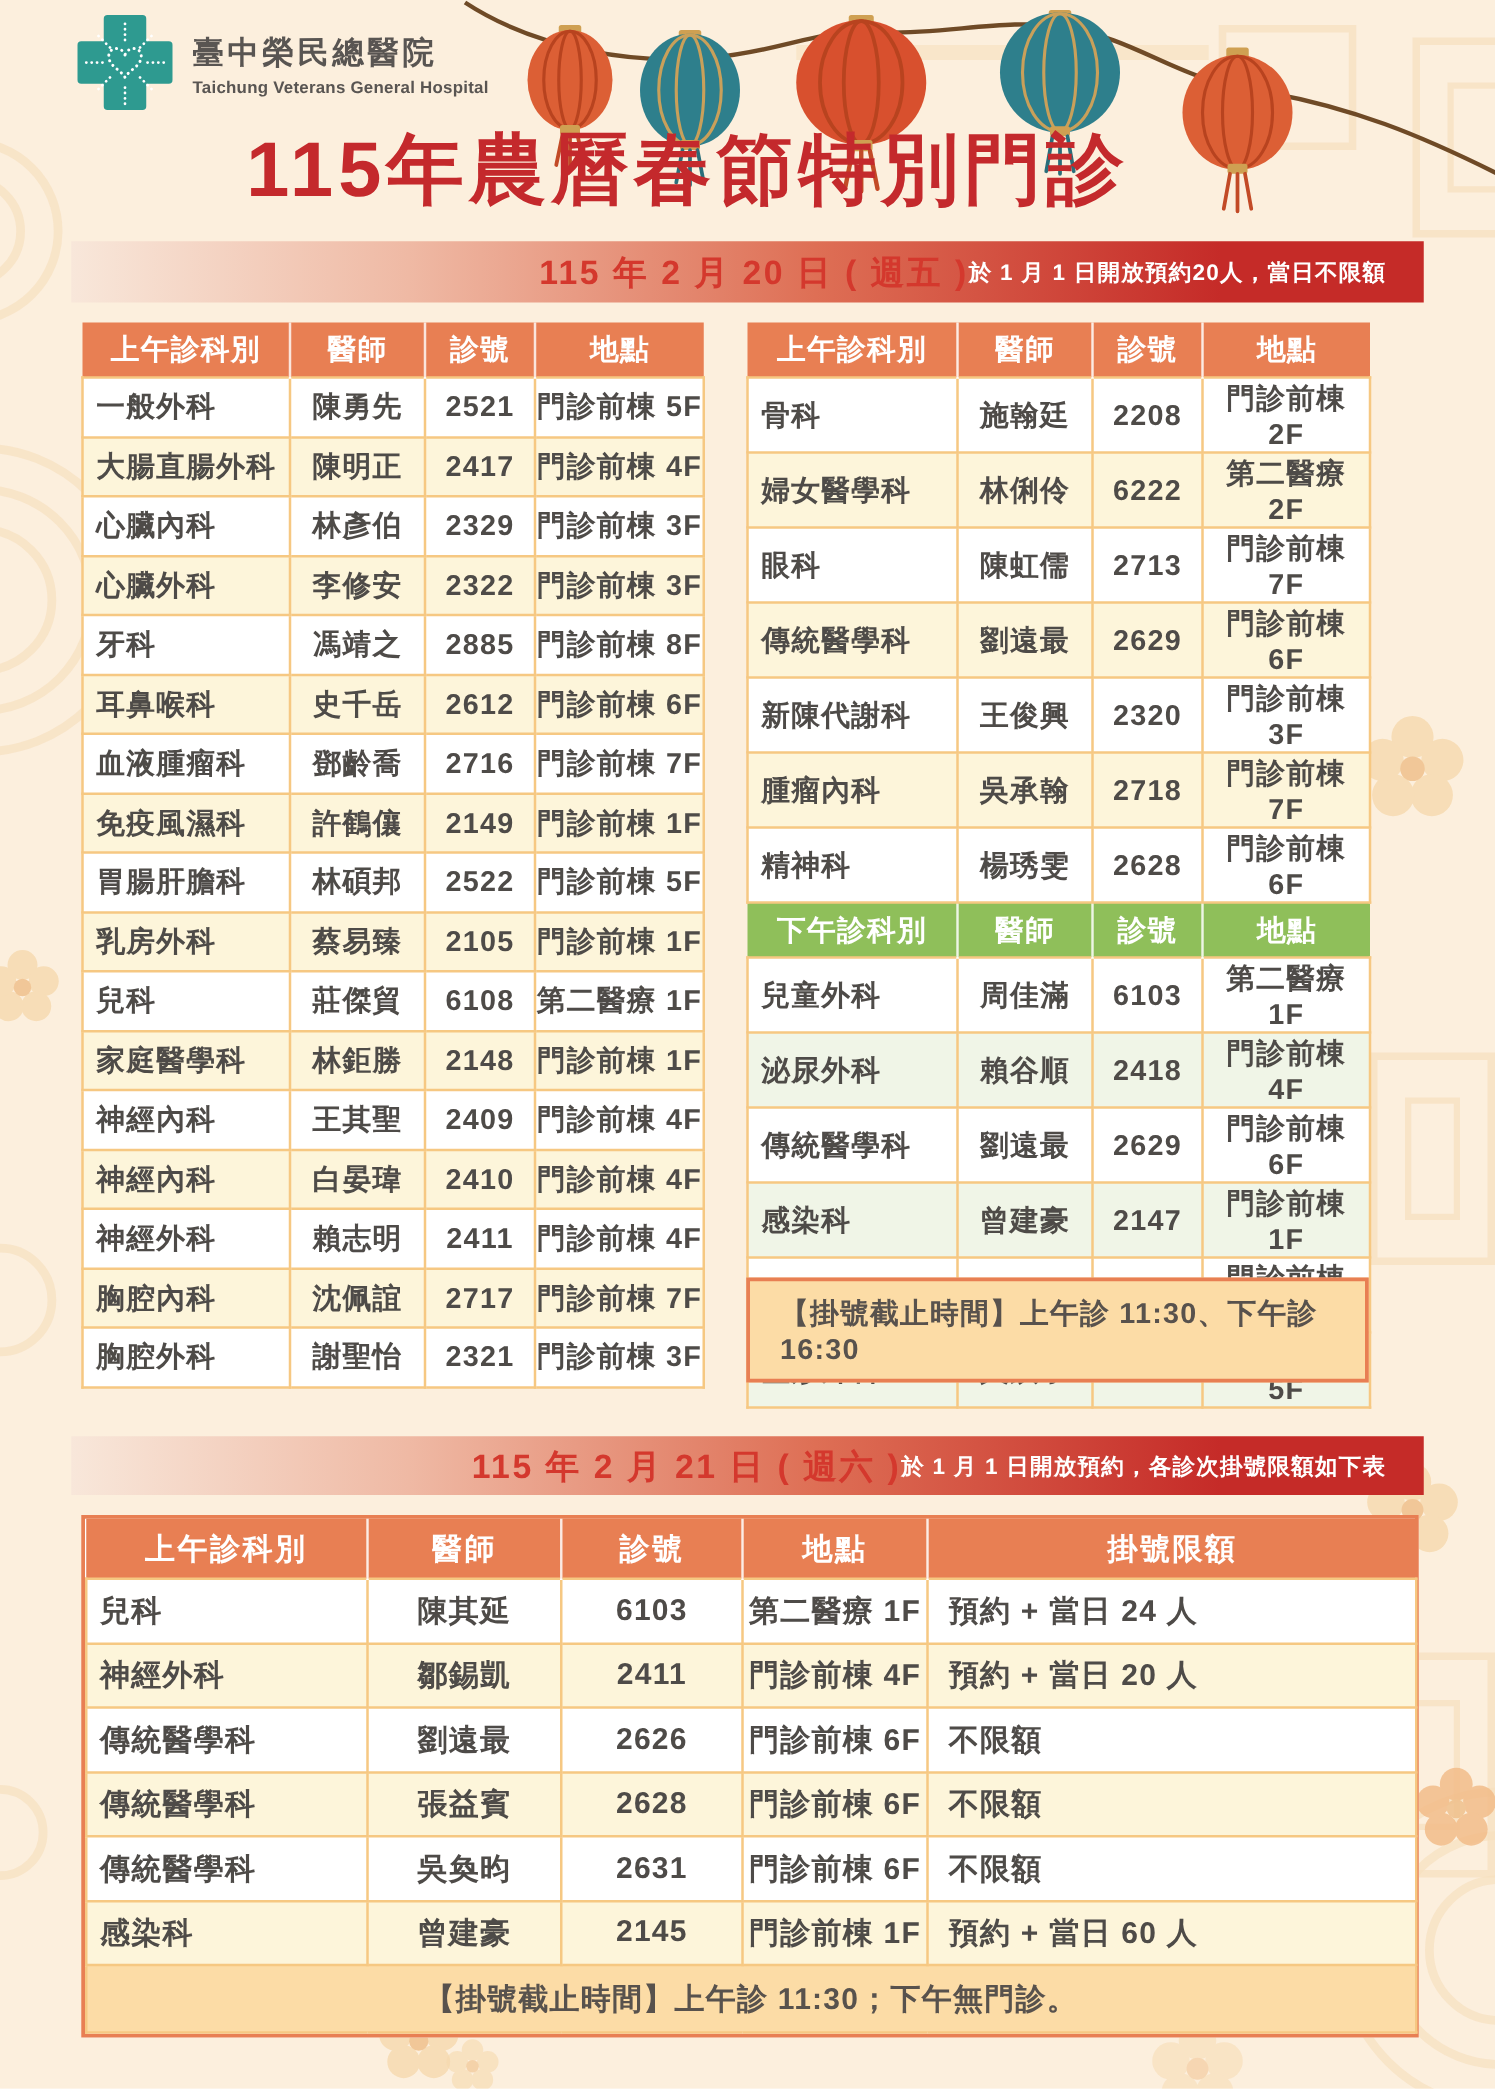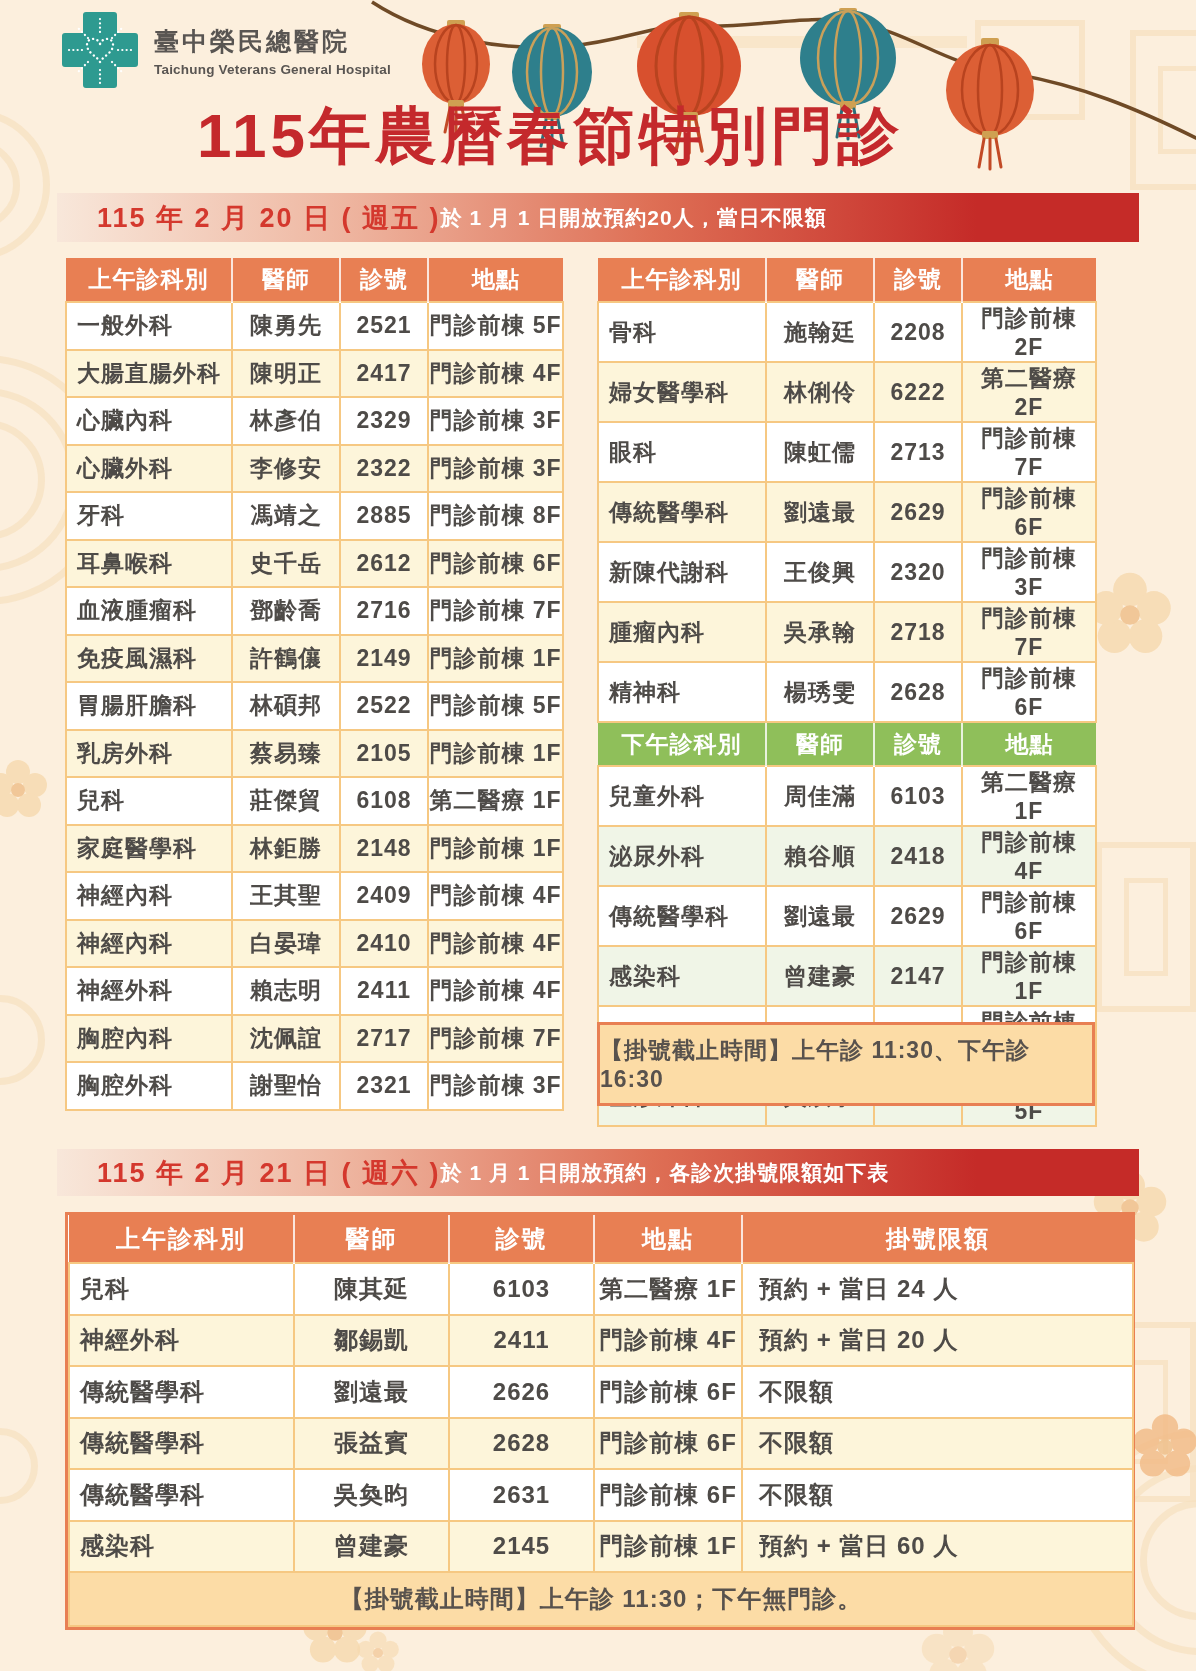--- a/index.html
+++ b/index.html
@@ -34,26 +34,26 @@
   .logo-wrap{position:absolute;left:60px;top:10px;z-index:2;display:flex;align-items:center;}
   .logo-text{margin-left:14px;}
   .hosp-zh{font-size:25px;font-weight:700;color:#595552;letter-spacing:3px;}
   .hosp-en{font-size:13.5px;font-weight:700;color:#595552;margin-top:4px;letter-spacing:0.2px;}
   .title{position:absolute;top:94px;left:150px;width:800px;text-align:center;
          font-size:62px;font-weight:700;color:var(--red-deep);letter-spacing:4px;z-index:2;}
   .lanterns{position:absolute;left:0;top:0;z-index:1;}
 
   
   .datebar{position:absolute;left:57px;width:1082px;height:49px;z-index:2;
-    display:flex;align-items:center;justify-content:flex-start;
+    display:flex;align-items:center;justify-content:flex-end;
     background:linear-gradient(90deg,#F8E7DA 0%,#EFB9A4 25%,#DE6F55 55%,#C52B28 85%);}
   .bar1{top:193px;}
   .bar2{top:1149px;height:47px;}
   .d-date{color:var(--red-text);font-weight:800;font-size:27px;padding-left:40px;letter-spacing:2px;white-space:nowrap;}
-  .d-note{color:#fff;font-weight:800;font-size:21px;padding-right:16px;letter-spacing:1px;white-space:nowrap;}
+  .d-note{color:#fff;font-weight:800;font-size:18px;padding-right:30px;letter-spacing:1px;white-space:nowrap;}
 
   
   table{border-collapse:collapse;table-layout:fixed;width:100%;background:transparent;z-index:2;}
   .tbl{position:absolute;z-index:2;}
   .tbl-left{left:65px;top:258px;width:497px;}
   .tbl-right{left:597px;top:258px;width:498px;}
   .tbl2wrap{position:absolute;left:65px;top:1212px;width:1070px;border:3px solid var(--header-orange);z-index:2;background:#fff;}
 
   th{color:#fff;font-weight:700;text-align:center;border-left:2px solid rgba(255,255,255,.8);}
   th:first-child{border-left:none;}
@@ -70,21 +70,21 @@
   .t2 td:nth-child(5){text-align:left;padding-left:16px;}
   tbody.stripe-y tr:nth-child(odd):not(.hrow) td{background:var(--row-alt-yellow);}
   tbody.stripe-g tr:nth-child(odd):not(.hrow) td{background:var(--row-alt-green);}
 
   .frow td{background:var(--note-bg)!important;height:54px;font-size:24px;font-weight:700;
            text-align:center!important;padding-left:0!important;color:#58524D;}
 
   .note1{position:absolute;left:597px;top:1022px;width:498px;height:84px;z-index:2;
          background:var(--note-bg);border:3px solid var(--header-orange);
          display:flex;align-items:center;justify-content:center;
-         font-size:23px;font-weight:700;color:#58524D;letter-spacing:1px;}
+         font-size:23px;font-weight:700;color:#58524D;letter-spacing:1px;padding-left:24px;}
 </style>
 </head>
 <body>
 
 <div class="poster">
 
   <div class="deco arc" style="left:-100px;top:110px;width:150px;height:150px;"></div>
   <div class="deco arc" style="left:-70px;top:140px;width:90px;height:90px;"></div>
   <div class="deco arc" style="left:-140px;top:355px;width:250px;height:250px;"></div>
   <div class="deco arc" style="left:-107px;top:388px;width:184px;height:184px;"></div>

